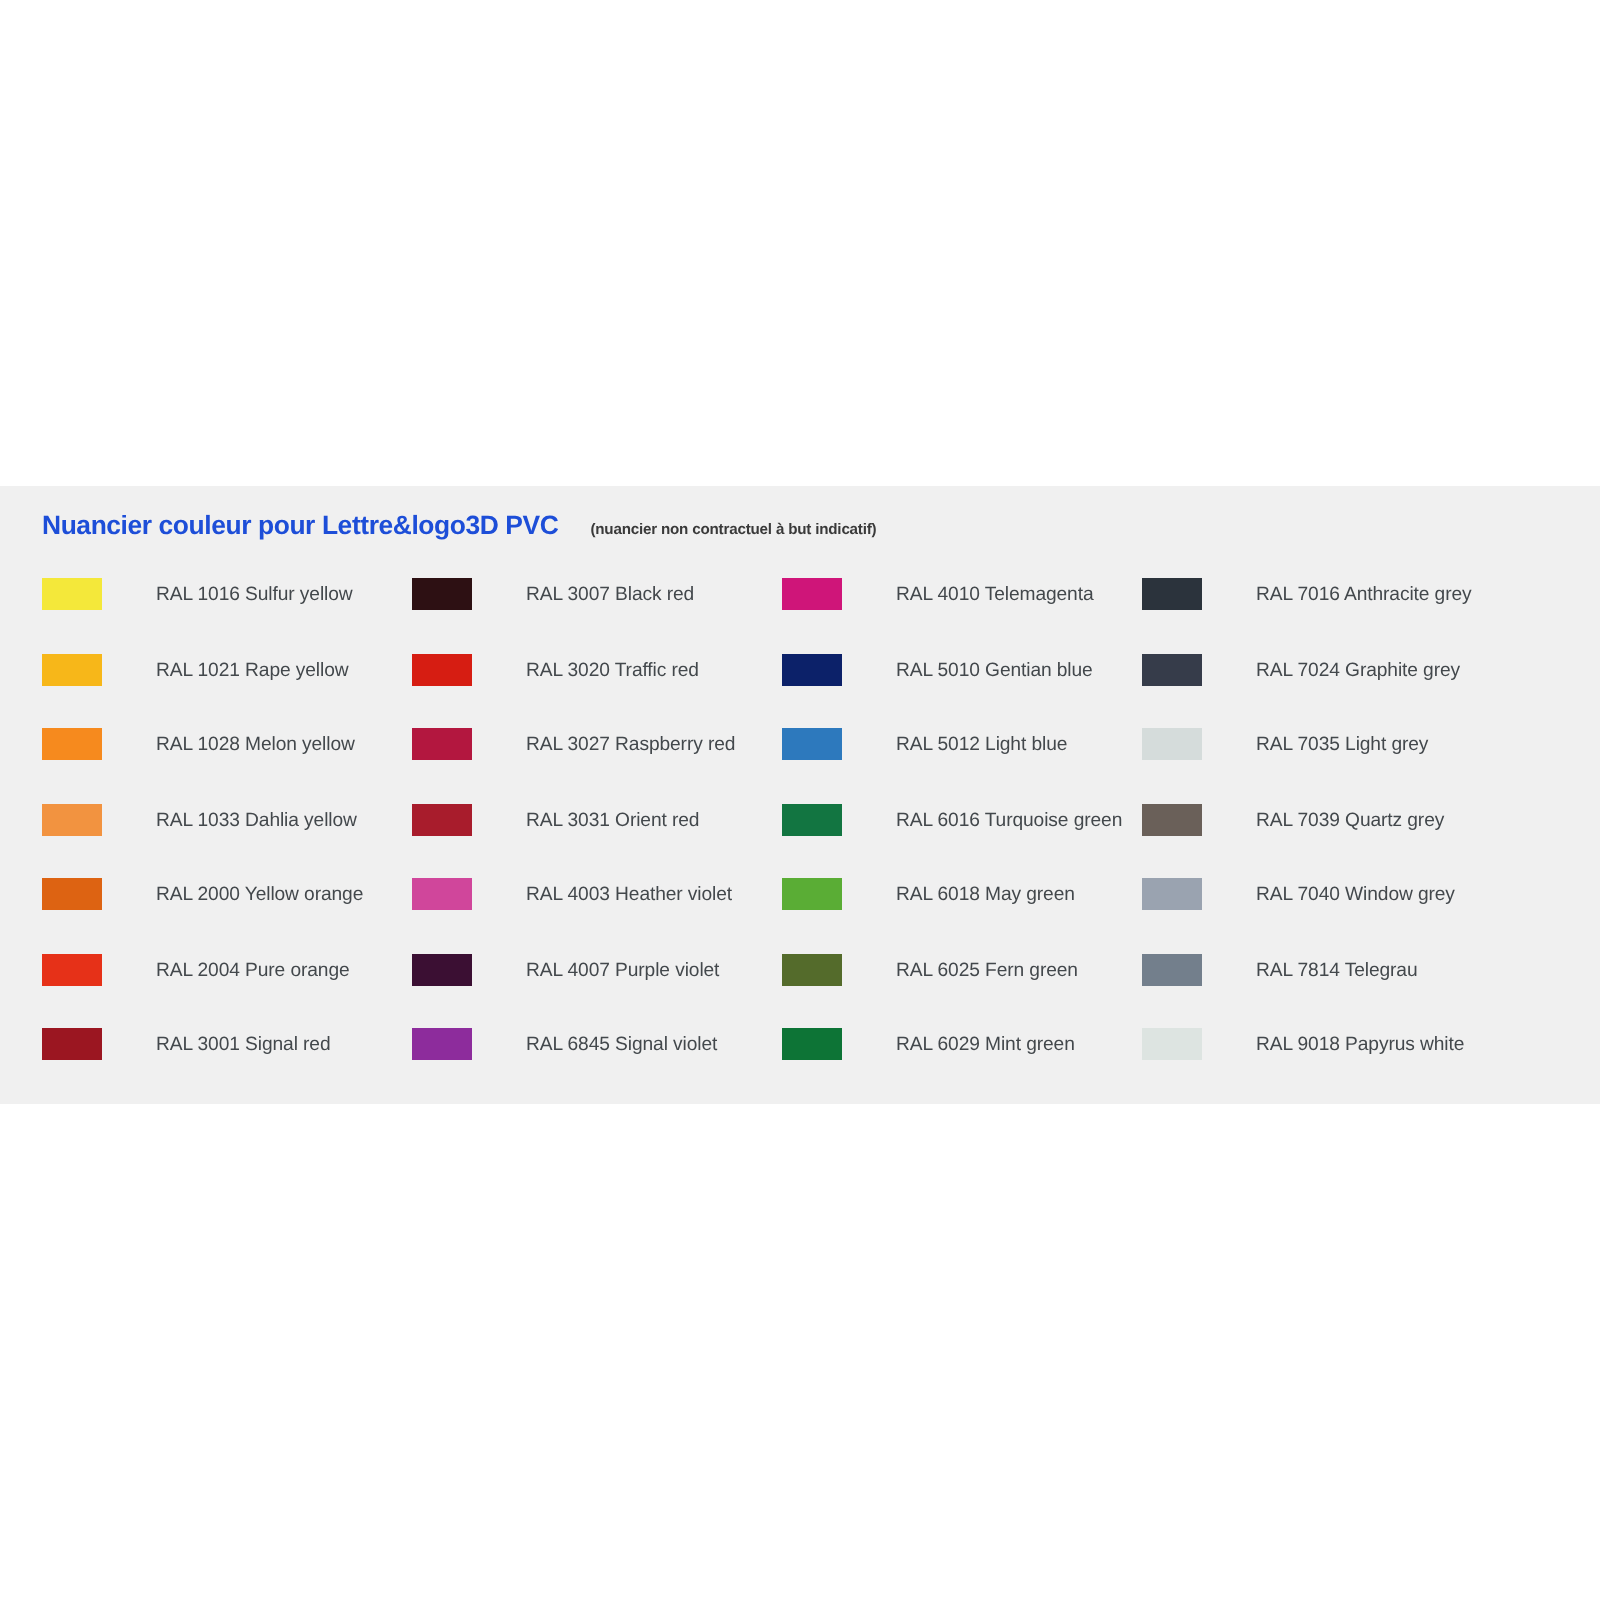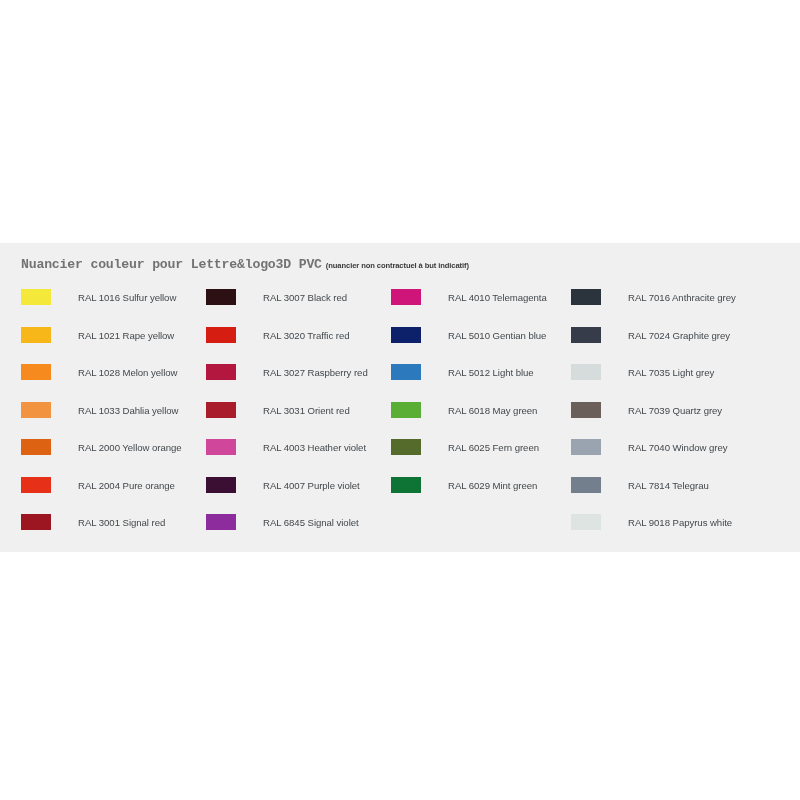--- a/index.html
+++ b/index.html
@@ -28,30 +28,29 @@
   #panel-header {
     position: absolute;
     left: 21px;
     top: 12px;
     white-space: nowrap;
     line-height: 1;
   }
   #panel-title {
     font-size: 13.2px;
     font-weight: bold;
-    color: #737373;
+    color: #1d4ed8;
     letter-spacing: -0.2px;
-    font-family: Liberation Mono, monospace;
   }
   #panel-subtitle {
     font-size: 7.6px;
     font-weight: bold;
     color: #3a3a3a;
     letter-spacing: -0.1px;
-    margin-left: 4px;
+    margin-left: 16px;
   }
 
   #swatch-grid {
     position: absolute;
     left: 21px;
     top: 46px;
     width: 760px;
   }
 
   .swatch-column {
@@ -163,20 +162,24 @@
         </div>
         <div class="swatch-row">
           <div class="swatch-chip" style="background: rgb(12, 33, 105);"></div>
           <div class="swatch-label">RAL 5010 Gentian blue</div>
         </div>
         <div class="swatch-row">
           <div class="swatch-chip" style="background: rgb(45, 121, 189);"></div>
           <div class="swatch-label">RAL 5012 Light blue</div>
         </div>
         <div class="swatch-row">
+          <div class="swatch-chip" style="background: rgb(18, 117, 65);"></div>
+          <div class="swatch-label">RAL 6016 Turquoise green</div>
+        </div>
+        <div class="swatch-row">
           <div class="swatch-chip" style="background: rgb(90, 173, 53);"></div>
           <div class="swatch-label">RAL 6018 May green</div>
         </div>
         <div class="swatch-row">
           <div class="swatch-chip" style="background: rgb(84, 107, 43);"></div>
           <div class="swatch-label">RAL 6025 Fern green</div>
         </div>
         <div class="swatch-row">
           <div class="swatch-chip" style="background: rgb(13, 116, 54);"></div>
           <div class="swatch-label">RAL 6029 Mint green</div>

